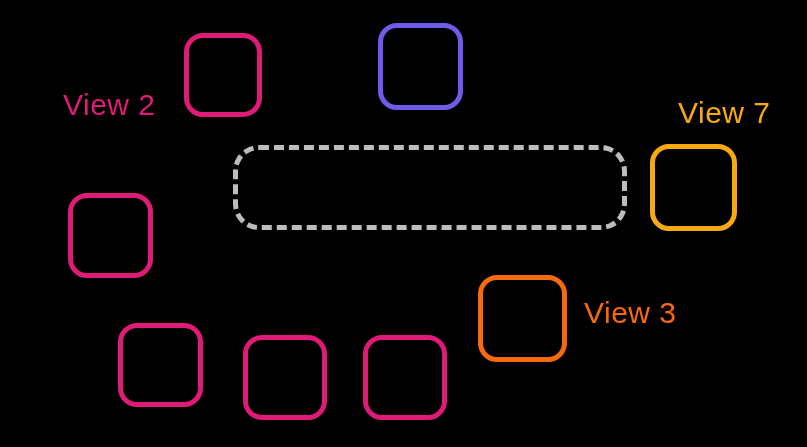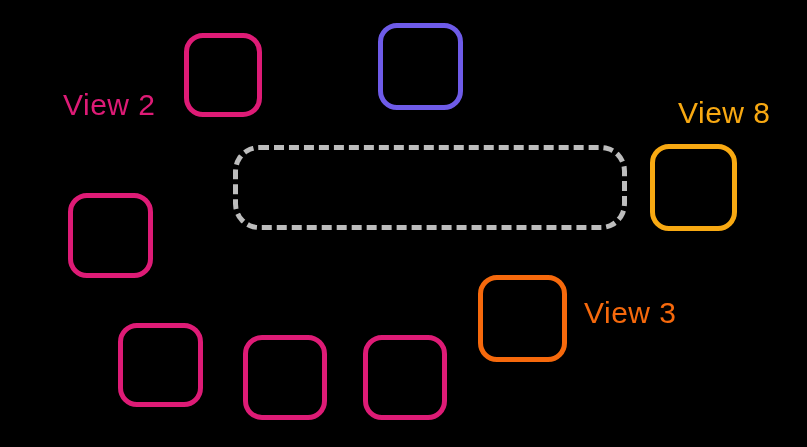--- a/index.html
+++ b/index.html
@@ -47,15 +47,15 @@
     <div class="dashed-container" style="left: 233px; top: 145px; width: 394px; height: 85px; border-color: rgb(189, 189, 189);"></div>
     <div class="view-box" style="left: 378px; top: 23px; width: 85px; height: 87px; border-color: rgb(110, 91, 232);"></div>
     <div class="view-box" style="left: 184px; top: 33px; width: 78px; height: 84px; border-color: rgb(222, 27, 118);"></div>
     <div class="view-box" style="left: 650px; top: 144px; width: 87px; height: 87px; border-color: rgb(248, 169, 18);"></div>
     <div class="view-box" style="left: 478px; top: 275px; width: 89px; height: 87px; border-color: rgb(246, 105, 12);"></div>
     <div class="view-box" style="left: 68px; top: 193px; width: 85px; height: 85px; border-color: rgb(222, 27, 118);"></div>
     <div class="view-box" style="left: 118px; top: 323px; width: 85px; height: 84px; border-color: rgb(222, 27, 118);"></div>
     <div class="view-box" style="left: 243px; top: 335px; width: 84px; height: 85px; border-color: rgb(222, 27, 118);"></div>
     <div class="view-box" style="left: 363px; top: 335px; width: 84px; height: 85px; border-color: rgb(222, 27, 118);"></div>
     <div class="view-label" style="left: 63px; top: 60px; color: rgb(222, 27, 118); margin-top: 28px;">View 2</div>
-    <div class="view-label" style="left: 678px; top: 96px; color: rgb(248, 169, 18);">View 8</div>
+    <div class="view-label" style="left: 678px; top: 96px; color: rgb(248, 169, 18);">View 7</div>
     <div class="view-label" style="left: 584px; top: 288px; color: rgb(246, 105, 12); margin-top: 8px;">View 3</div>
   </div>
 
 </body></html>

